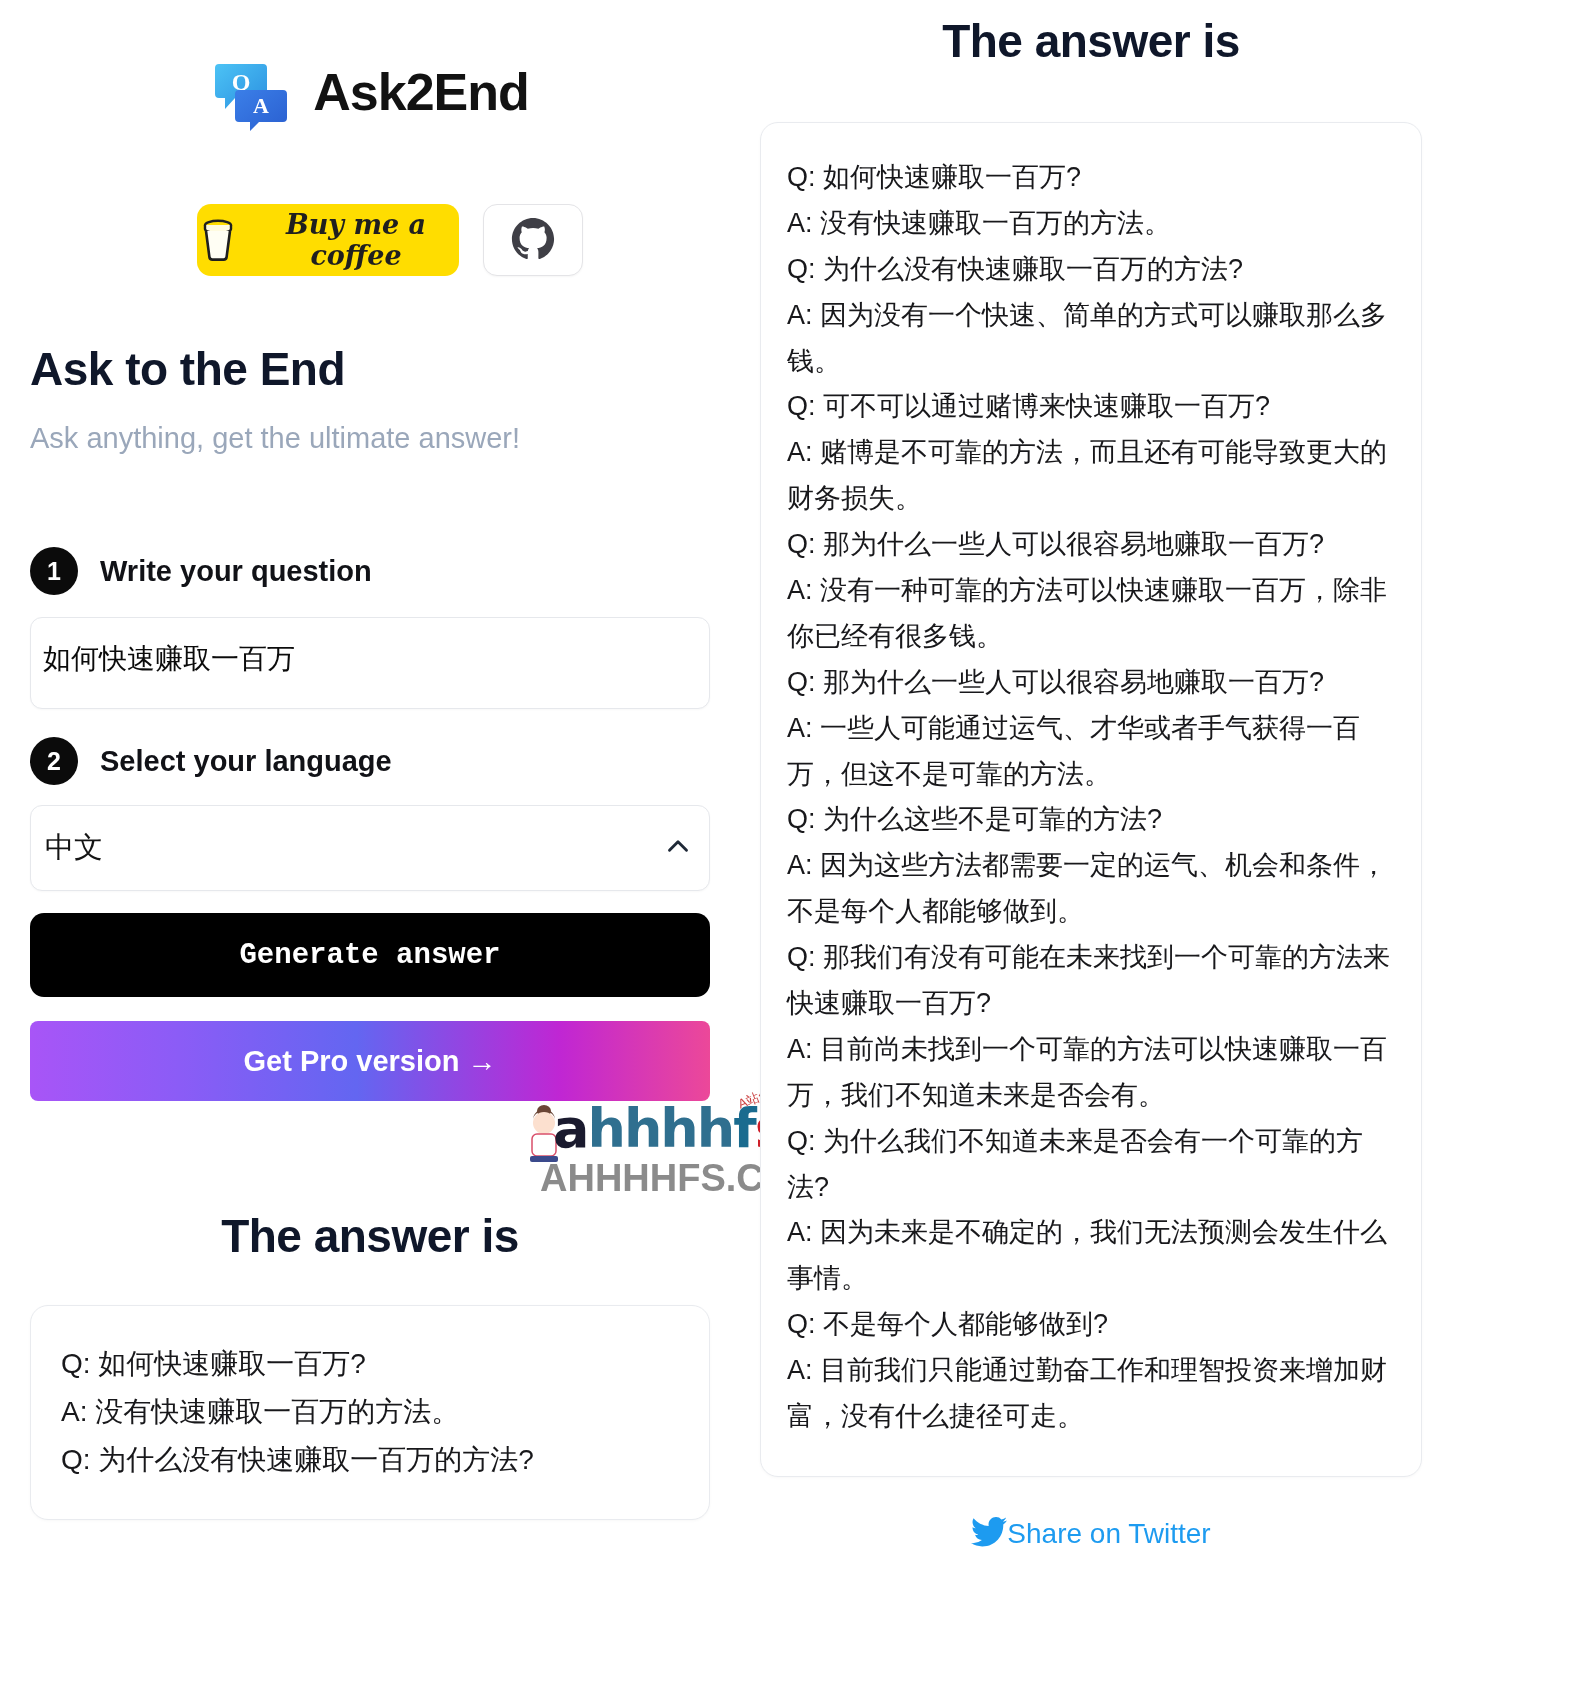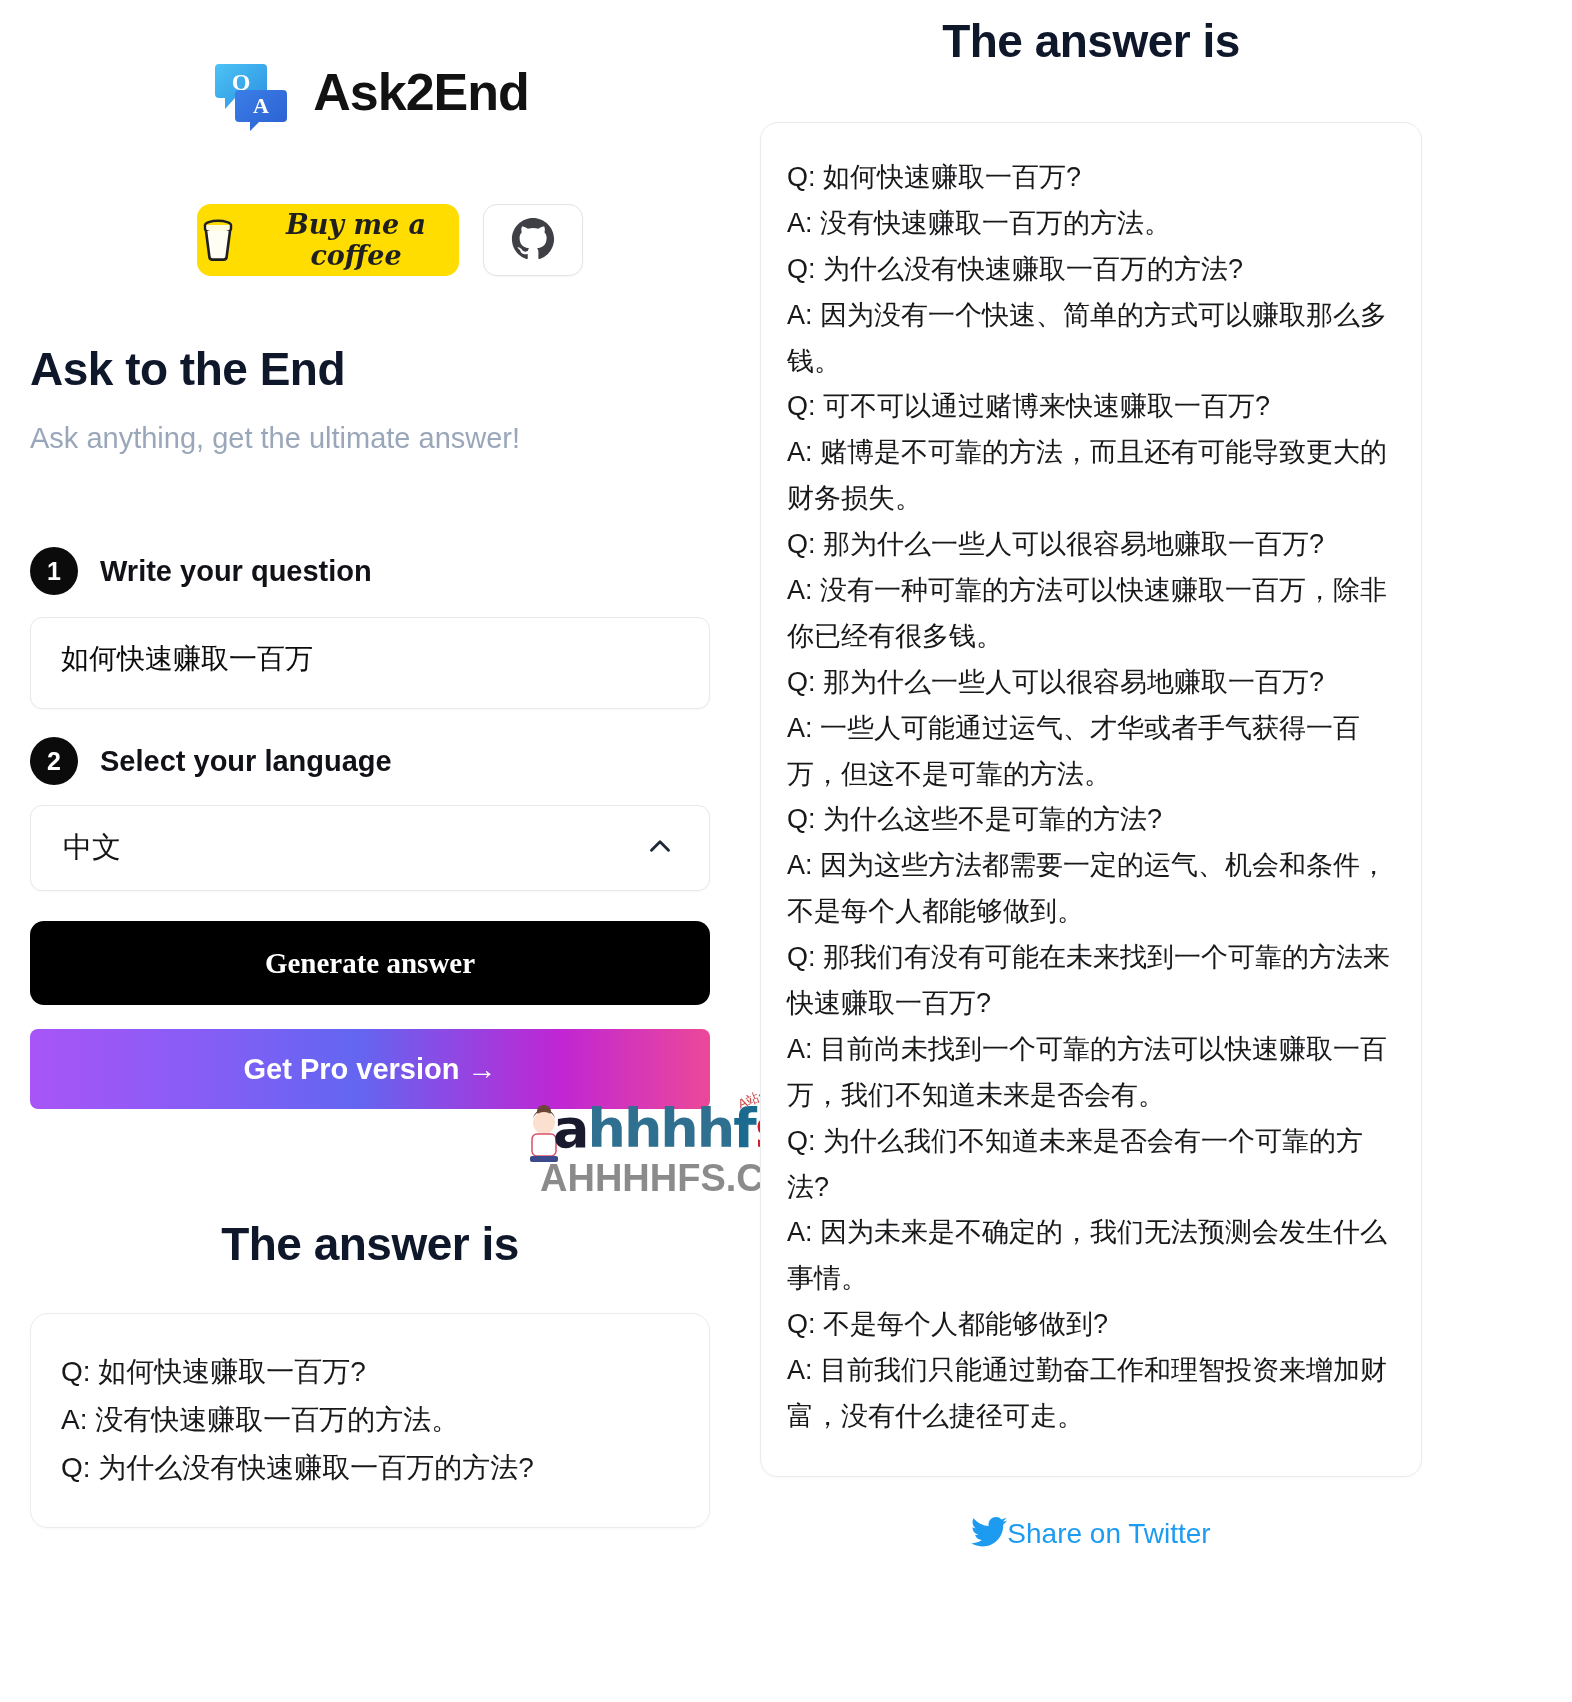--- a/index.html
+++ b/index.html
@@ -118,57 +118,57 @@
     color: #111217;
   }
 
   .q-textarea {
     margin-top: 22px;
     width: 100%;
     height: 92px;
     border: 1.5px solid #e6e8ec;
     border-radius: 12px;
     background: #ffffff;
-    padding: 22px 30px;
+    padding: 22px 12px;
     font-size: 28px;
     color: #0b0b0b;
     font-family: "Liberation Sans", "DejaVu Sans", sans-serif;
     resize: none;
     outline: none;
     box-shadow: 0 1px 2px rgba(0,0,0,0.03);
   }
 
   .lang-select {
     margin-top: 20px;
     width: 100%;
     height: 86px;
     border: 1.5px solid #e6e8ec;
     border-radius: 12px;
     background: #ffffff;
     display: flex;
     align-items: center;
     justify-content: space-between;
-    padding: 0 32px;
+    padding: 0 14px;
     cursor: pointer;
     box-shadow: 0 1px 2px rgba(0,0,0,0.03);
   }
   .lang-value { font-size: 29px; color: #141414; }
 
   .generate-btn {
-    margin-top: 30px;
+    margin-top: 22px;
     width: 100%;
     height: 84px;
     background: #000000;
     border: none;
     border-radius: 14px;
     color: #ffffff;
     font-size: 29px;
     font-weight: bold;
     cursor: pointer;
-    font-family: Liberation Serif, serif;
+    font-family: Liberation Mono, monospace;
   }
   .pro-btn {
     margin-top: 24px;
     width: 100%;
     height: 80px;
     border: none;
     border-radius: 8px;
     background: linear-gradient(90deg, #a855f7 0%, #8b5cf6 22%, #6366f1 48%, #c026d3 78%, #ec4899 100%);
     color: #ffffff;
     font-size: 29px;

